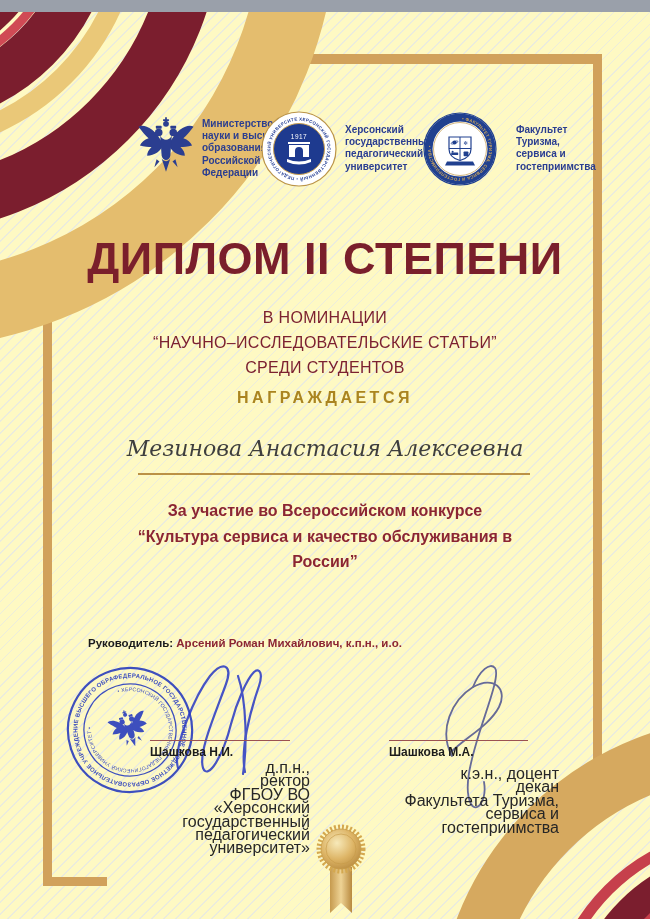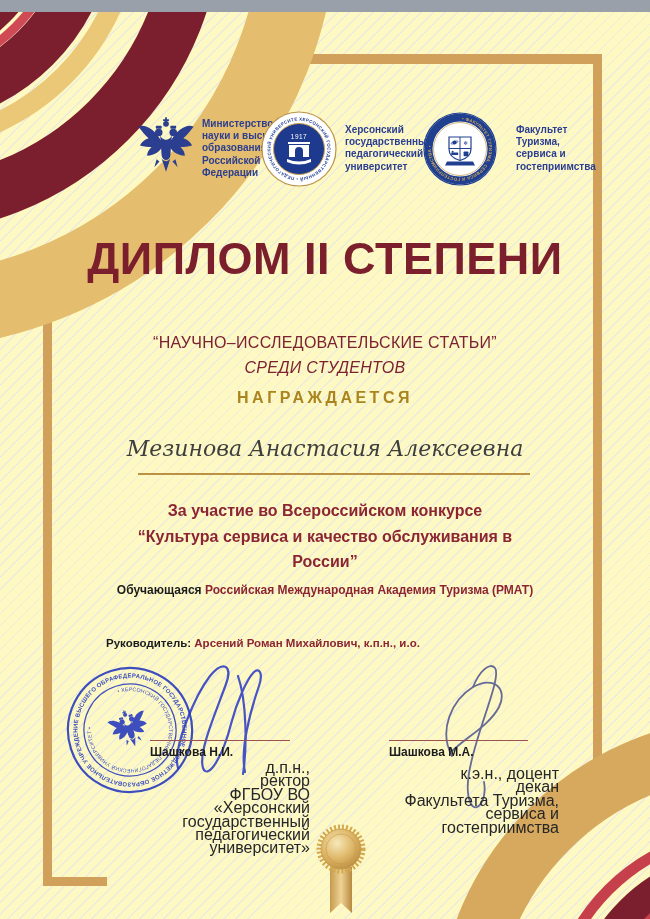--- a/index.html
+++ b/index.html
@@ -16,21 +16,21 @@
   svg.overlay{position:absolute;left:0;top:0;pointer-events:none;}
   .center-col{position:absolute;left:45px;width:560px;text-align:center;}
   .title{font-size:45px;font-weight:800;letter-spacing:.5px;color:#7a1f2b;white-space:nowrap;}
   .nomline{font-size:16px;color:#7c2130;letter-spacing:.3px;}
   .awarded{font-size:16px;font-weight:700;letter-spacing:3.5px;color:#aa8420;}
   .recipient{font-family:"DejaVu Serif",serif;font-style:italic;font-size:22px;color:#3e3e3e;}
   .rule{position:absolute;left:138px;width:392px;border-top:2px solid #bb9146;}
   .reason{font-size:16px;font-weight:700;color:#8b2533;line-height:25.5px;}
   .affil{font-size:12px;font-weight:700;color:#1b1b1b;}
   .affil .red{color:#8b2533;}
-  .supervisor{position:absolute;left:106px;top:625px;width:430px;font-size:11.5px;font-weight:700;line-height:13.4px;color:#1b1b1b;text-align:left;}
+  .supervisor{position:absolute;left:88px;top:625px;width:430px;font-size:11.5px;font-weight:700;line-height:13.4px;color:#1b1b1b;text-align:left;}
   .supervisor .red{color:#8b2533;}
   .logo-text{font-size:10px;font-weight:700;color:#2b3e90;line-height:12.2px;text-align:left;}
   .sig-line{position:absolute;border-top:1.5px solid #9c5252;}
   .sig-name{position:absolute;font-size:12px;font-weight:700;color:#1b1b1b;}
   .sig-details{position:absolute;font-size:16px;color:#262626;line-height:13.4px;text-align:right;}
   .date{position:absolute;left:124px;top:864px;font-family:"DejaVu Serif",serif;font-weight:700;
         font-size:14px;letter-spacing:.6px;color:#7c2130;}
   .stamp{position:absolute;left:64px;top:652px;transform:rotate(-18deg);opacity:.92;}
 </style>
 </head>
@@ -149,38 +149,35 @@
   </div>
   <div class="abs logo-text" style="left:516px;top:112px;">
     <div>Факультет</div>
     <div>Туризма,</div>
     <div>сервиса и</div>
     <div>гостеприимства</div>
   </div>
 
   <div class="center-col title" style="top:221px;text-align:center;">ДИПЛОМ II СТЕПЕНИ</div>
 
+  <div class="center-col nomline" style="top:297px;">В НОМИНАЦИИ</div>
   <div class="center-col nomline" style="top:322px;">“НАУЧНО–ИССЛЕДОВАТЕЛЬСКИЕ СТАТЬИ”</div>
-  <div class="center-col nomline" style="top:347px;font-style:italic;">СРЕДИ СТУДЕНТОВ</div>
+  <div class="center-col nomline" style="top:347px;">СРЕДИ СТУДЕНТОВ</div>
 
   <div class="center-col recipient" style="top:424px;">Мезинова Анастасия Алексеевна</div>
 
   <div class="center-col awarded" style="top:377px;">НАГРАЖДАЕТСЯ</div>
   <div class="rule" style="top:461px;"></div>
 
   <div class="center-col reason" style="top:486px;">
     <div>За участие во Всероссийском конкурсе</div>
     <div>“Культура сервиса и качество обслуживания в</div>
     <div>России”</div>
   </div>
 
-  <div class="center-col affil" style="top:571px;">
-    <span>Обучающаяся</span>
-    <span class="red">Российская Международная Академия Туризма (РМАТ)</span>
-  </div>
 
   <div class="supervisor">
     <div>
       <span>Руководитель:</span>
       <span class="red">Арсений Роман Михайлович, к.п.н., и.о.</span>
     </div>
   </div>
 
   <svg class="stamp" width="132" height="132" viewBox="0 0 132 132">
     <defs>

